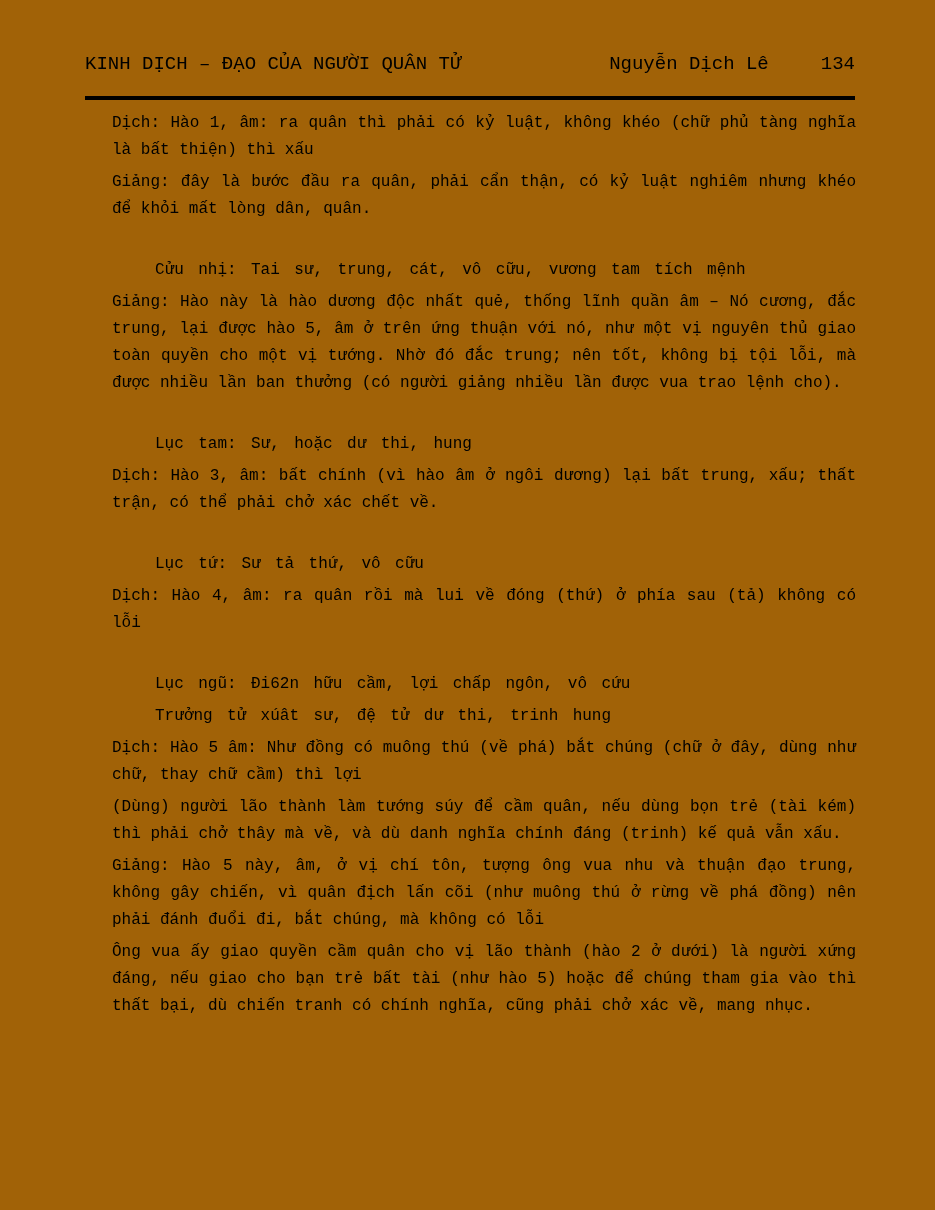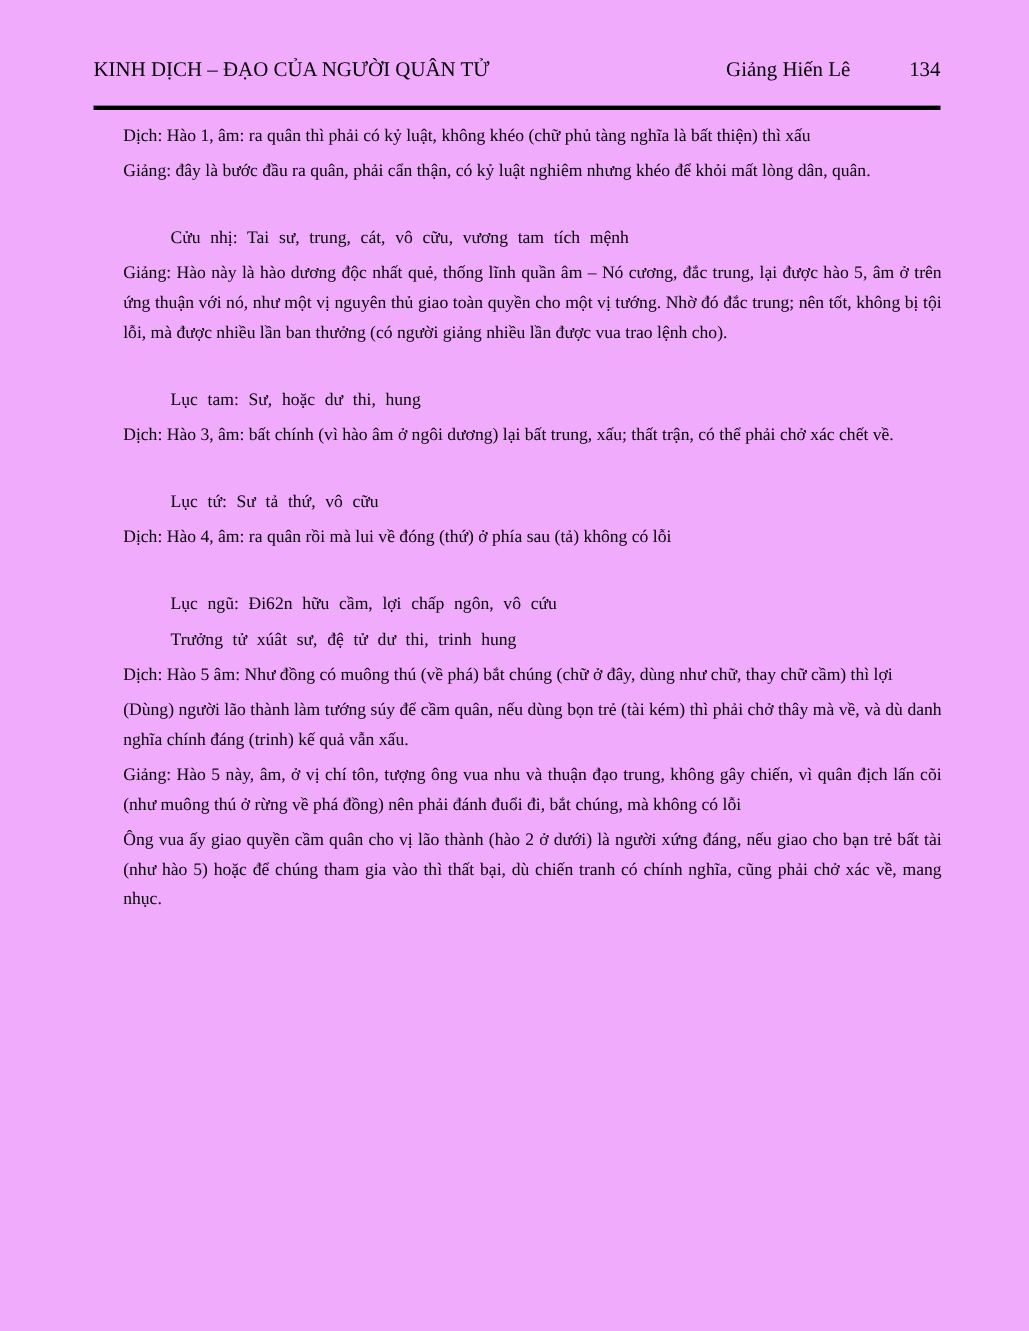--- a/index.html
+++ b/index.html
@@ -4,23 +4,23 @@
 <style>
   html, body {
     margin: 0;
     padding: 0;
     background: #ffffff;
   }
   .page {
     position: relative;
     width: 935px;
     height: 1210px;
-    background: #f0abfc;
+    background: #a16207;
     color: #000000;
-    font-family: Liberation Serif, serif;
+    font-family: Liberation Mono, monospace;
     overflow: hidden;
     box-sizing: border-box;
   }
   .page-header {
     position: absolute;
     left: 85px;
     top: 52px;
     width: 770px;
     display: flex;
     align-items: baseline;
@@ -67,21 +67,21 @@
     margin-top: 34px;
   }
 </style>
 </head>
 <body>
 
 <div class="page">
 
   <div class="page-header">
     <span class="header-title">KINH DỊCH – ĐẠO CỦA NGƯỜI QUÂN TỬ</span>
-    <span class="header-author">Giảng Hiến Lê</span>
+    <span class="header-author">Nguyễn Dịch Lê</span>
     <span class="header-pagenum">134</span>
   </div>
 
   <div class="header-rule"></div>
 
   <div class="page-body">
       <p class="para body">Dịch: Hào 1, âm: ra quân thì phải có kỷ luật, không khéo (chữ phủ tàng nghĩa là bất thiện) thì xấu</p>
       <p class="para body">Giảng: đây là bước đầu ra quân, phải cẩn thận, có kỷ luật nghiêm nhưng khéo để khỏi mất lòng dân, quân.</p>
       <p class="para verse section-start">Cửu nhị: Tai sư, trung, cát, vô cữu, vương tam tích mệnh</p>
       <p class="para body">Giảng: Hào này là hào dương độc nhất quẻ, thống lĩnh quần âm – Nó cương, đắc trung, lại được hào 5, âm ở trên ứng thuận với nó, như một vị nguyên thủ giao toàn quyền cho một vị tướng. Nhờ đó đắc trung; nên tốt, không bị tội lỗi, mà được nhiều lần ban thưởng (có người giảng nhiều lần được vua trao lệnh cho).</p>

